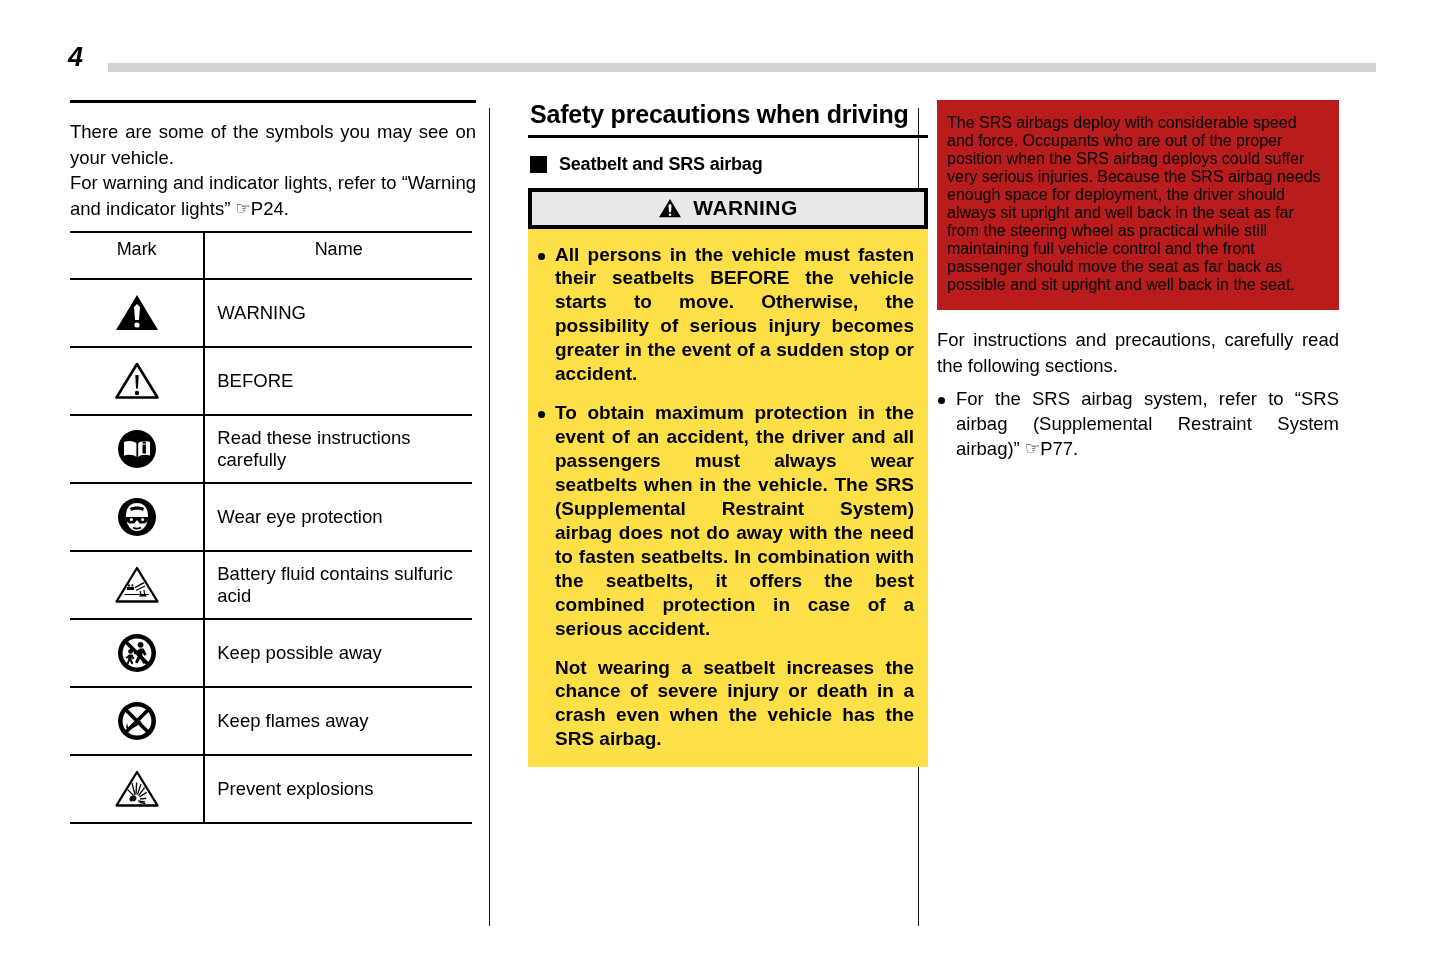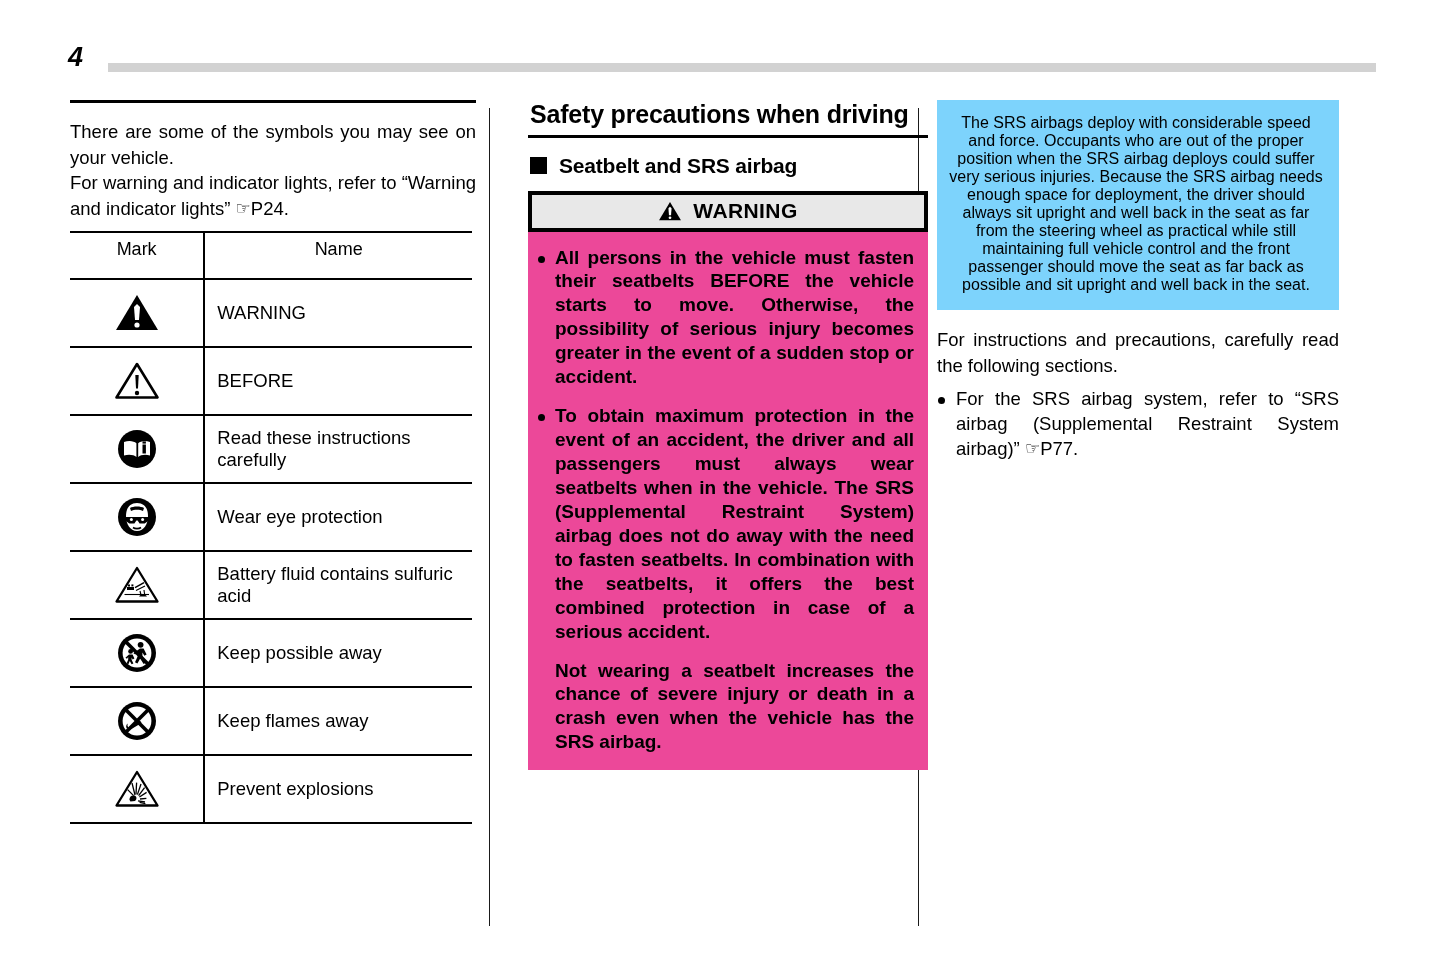--- a/index.html
+++ b/index.html
@@ -88,21 +88,21 @@
     gap: 12px;
     margin: 0 0 13px 2px;
   }
   .subhead .sq {
     width: 17px;
     height: 17px;
     background: #000;
     flex: 0 0 auto;
   }
   .subhead .sq-label {
-    font-size: 21px;
+    font-size: 18px;
     font-weight: bold;
     letter-spacing: -0.2px;
   }
 
   
   .body-text {
     font-size: 18.5px;
     line-height: 1.38;
     text-align: justify;
     margin: 0;
@@ -156,21 +156,21 @@
     align-items: center;
     justify-content: center;
     gap: 11px;
   }
   .warn-head .wlabel {
     font-size: 21px;
     font-weight: bold;
     letter-spacing: 0.4px;
   }
   .warn-body {
-    background: #ec4899;
+    background: #fde047;
     padding: 14px 14px 16px 10px;
   }
   .warn-body .bullet-row {
     display: flex;
     gap: 10px;
     margin-bottom: 15px;
   }
   .warn-body .bullet-row:last-child { margin-bottom: 0; }
   .warn-body .dot {
     flex: 0 0 auto;
@@ -183,21 +183,21 @@
   .warn-body .btext {
     font-size: 19px;
     font-weight: bold;
     line-height: 1.26;
     text-align: justify;
     flex: 1 1 auto;
   }
   .warn-body .btext.plain { text-align: justify; }
   .warn-body .noindent { margin-left: 17px; }
 
-  .right-panel { background: #7dd3fc; padding: 14px 14px 16px 10px; text-align: center; }
+  .right-panel { background: #b91c1c; padding: 14px 14px 16px 10px; }
 
   .after-panel { margin-top: 17px; }
   .ref-line {
     display: flex;
     gap: 0;
     font-size: 18.5px;
     line-height: 1.34;
     margin-top: 9px;
   }
   .ref-line .rdot {

